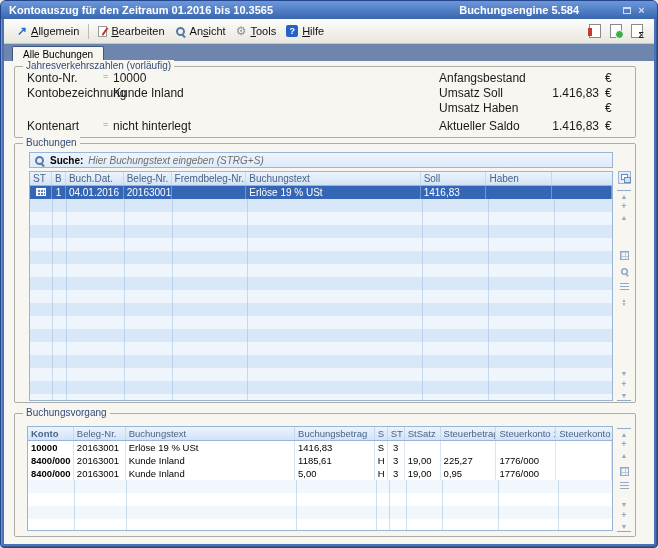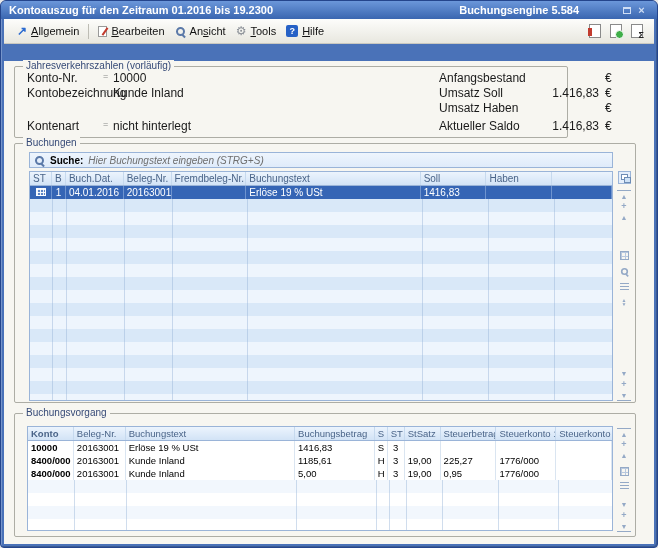--- a/index.html
+++ b/index.html
@@ -51,21 +51,21 @@
   .tabstrip{position:absolute;top:43px;left:3px;right:3px;height:17px;background:#6e86ae;
     padding-left:8px;display:flex;align-items:flex-end;}
   .tab{background:#f7f6f1;border:1px solid #41597f;border-bottom:none;border-radius:2px 2px 0 0;
     font-size:10px;padding:2px 10px 2px;position:relative;top:1px;color:#000;}
   .panel{position:absolute;top:60px;left:3px;right:3px;bottom:3px;background:#f7f6f1;}
 
   
   .groupbox{position:absolute;border:1px solid #adada5;border-radius:2px;}
   .gb-label{position:absolute;top:-7px;left:8px;background:#f7f6f1;padding:0 3px;
     font-size:10px;color:#364a77;white-space:nowrap;}
-  .gb1{left:10px;top:5px;width:554px;height:72px;}
+  .gb1{left:10px;top:5px;width:622px;height:72px;}
   .gb2{left:10px;top:82px;width:622px;height:260px;}
   .gb3{left:10px;top:352px;width:622px;height:124px;}
 
   .f-label,.f-eq,.f-value,.f-unit{position:absolute;font-size:12px;color:#1a1a1a;white-space:nowrap;}
   .f-eq{color:#8a8a8a;font-size:9px;}
 
   
   .searchbar{position:absolute;left:14px;top:8px;width:584px;height:16px;
     background:linear-gradient(#eef5fd,#dfebfa);border:1px solid #9ab4d8;
     display:flex;align-items:center;gap:5px;padding:0 4px;}
@@ -130,21 +130,21 @@
   .mag.small::after{background:#94a9c6;}
   .sorticon{font-size:5px;line-height:4px;text-align:center;}
   .ns-end{margin-top:auto;display:flex;flex-direction:column;align-items:center;}
 </style>
 </head>
 <body>
 
 <div class="window">
 
   <div class="titlebar">
-    <span class="title">Kontoauszug für den Zeitraum 01.2016 bis 19.2300</span>
+    <span class="title">Kontoauszug für den Zeitraum 01.2016 bis 10.3565</span>
     <span class="version">Buchungsengine 5.584</span>
     <span class="tb-btn">
         <i class="restore-glyph"></i>
       </span>
     <span class="tb-btn">×</span>
   </div>
 
   <div class="menubar">
     <div class="menu-item">
       <span class="mi-arrow">↗</span>
@@ -176,20 +176,23 @@
     <div class="tool-btn">
         <span class="doc doc-green"></span>
       </div>
     <div class="tool-btn">
         <span class="doc">
           <i class="sum-sign">Σ</i>
         </span>
       </div>
   </div>
 
+  <div class="tabstrip">
+    <div class="tab">Alle Buchungen</div>
+  </div>
 
   <div class="panel">
 
     <div class="groupbox gb1">
       <span class="gb-label">Jahresverkehrszahlen (vorläufig)</span>
 
       <span class="f-label" style="left:12px;top:4px;">Konto-Nr.</span>
       <span class="f-eq" style="left:88px;top:4px;">=</span>
       <span class="f-value" style="left:98px;top:4px;">10000</span>
 

